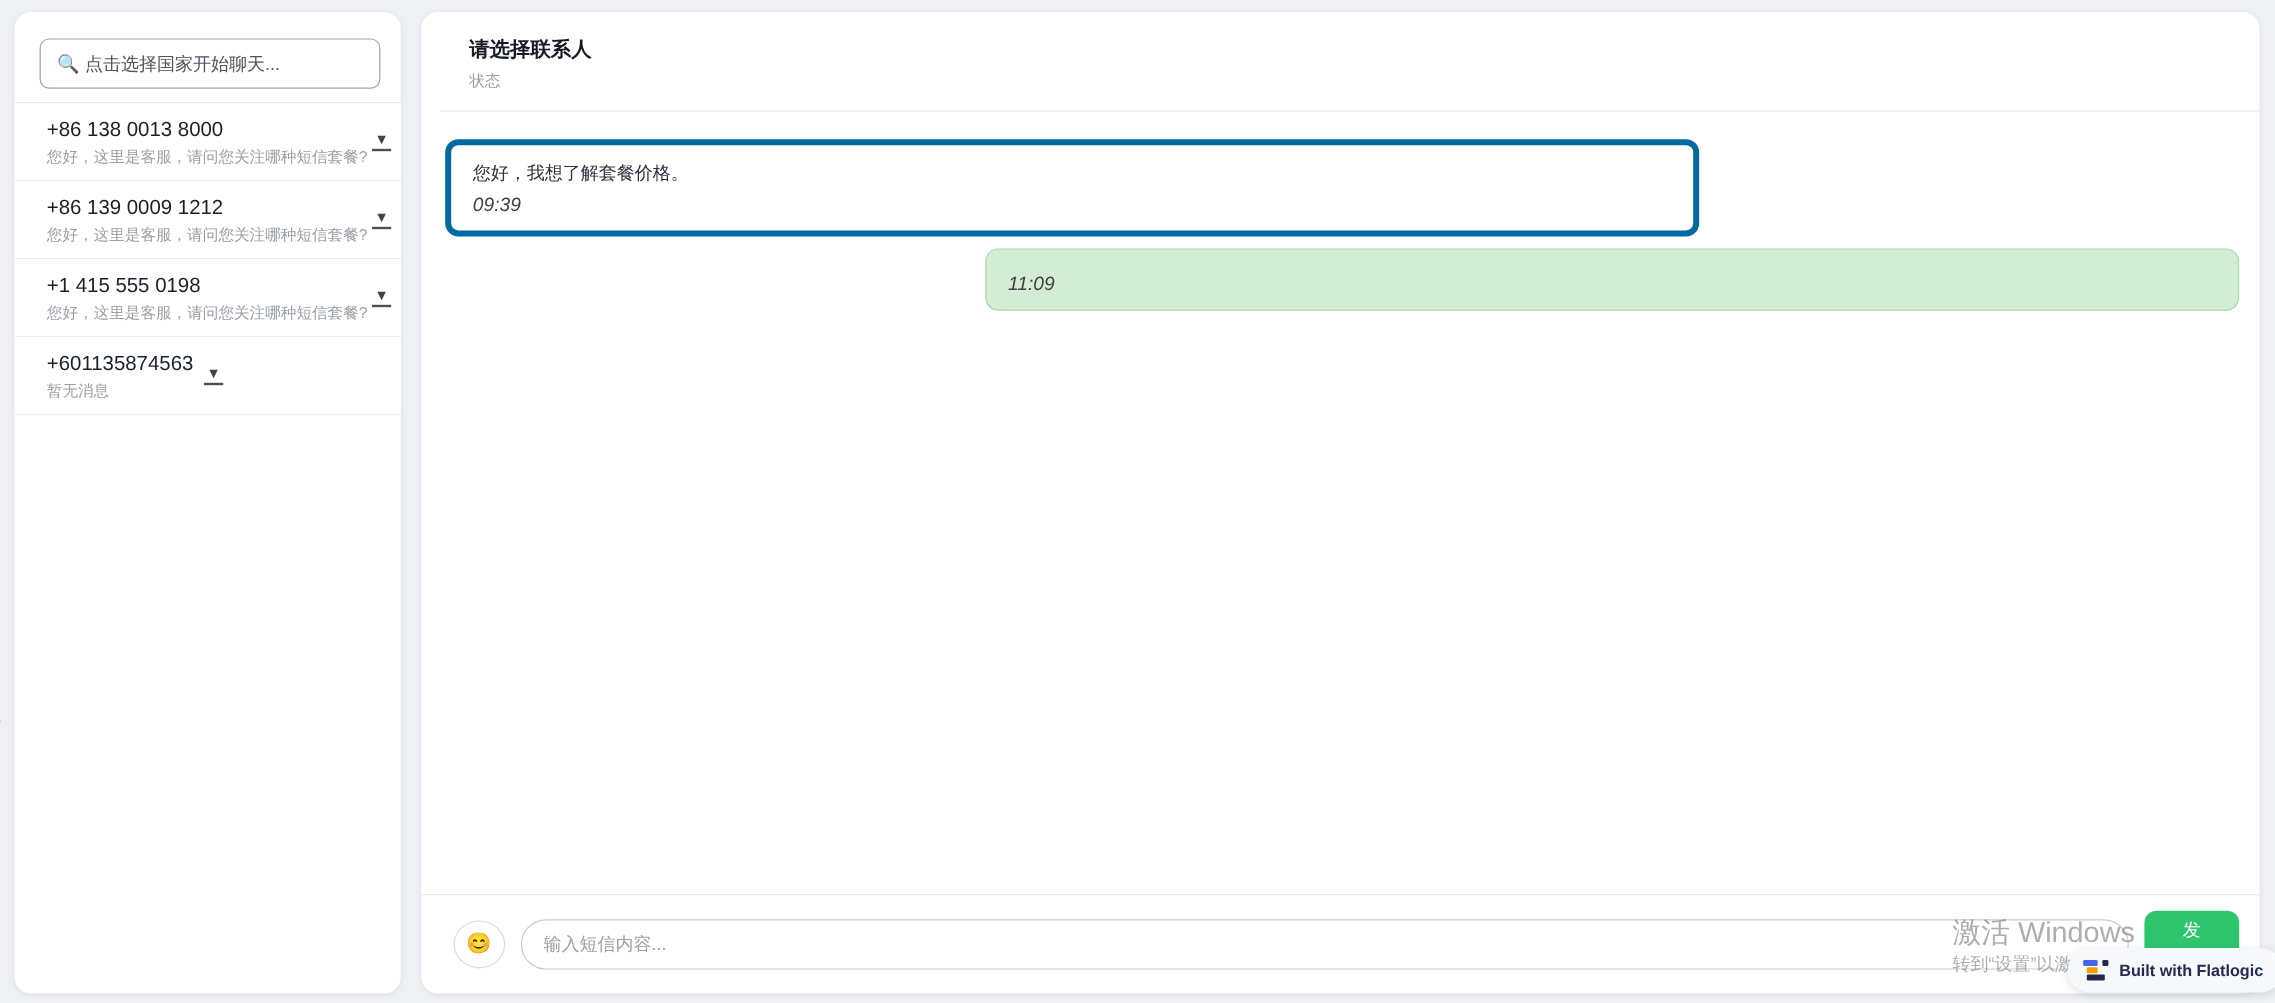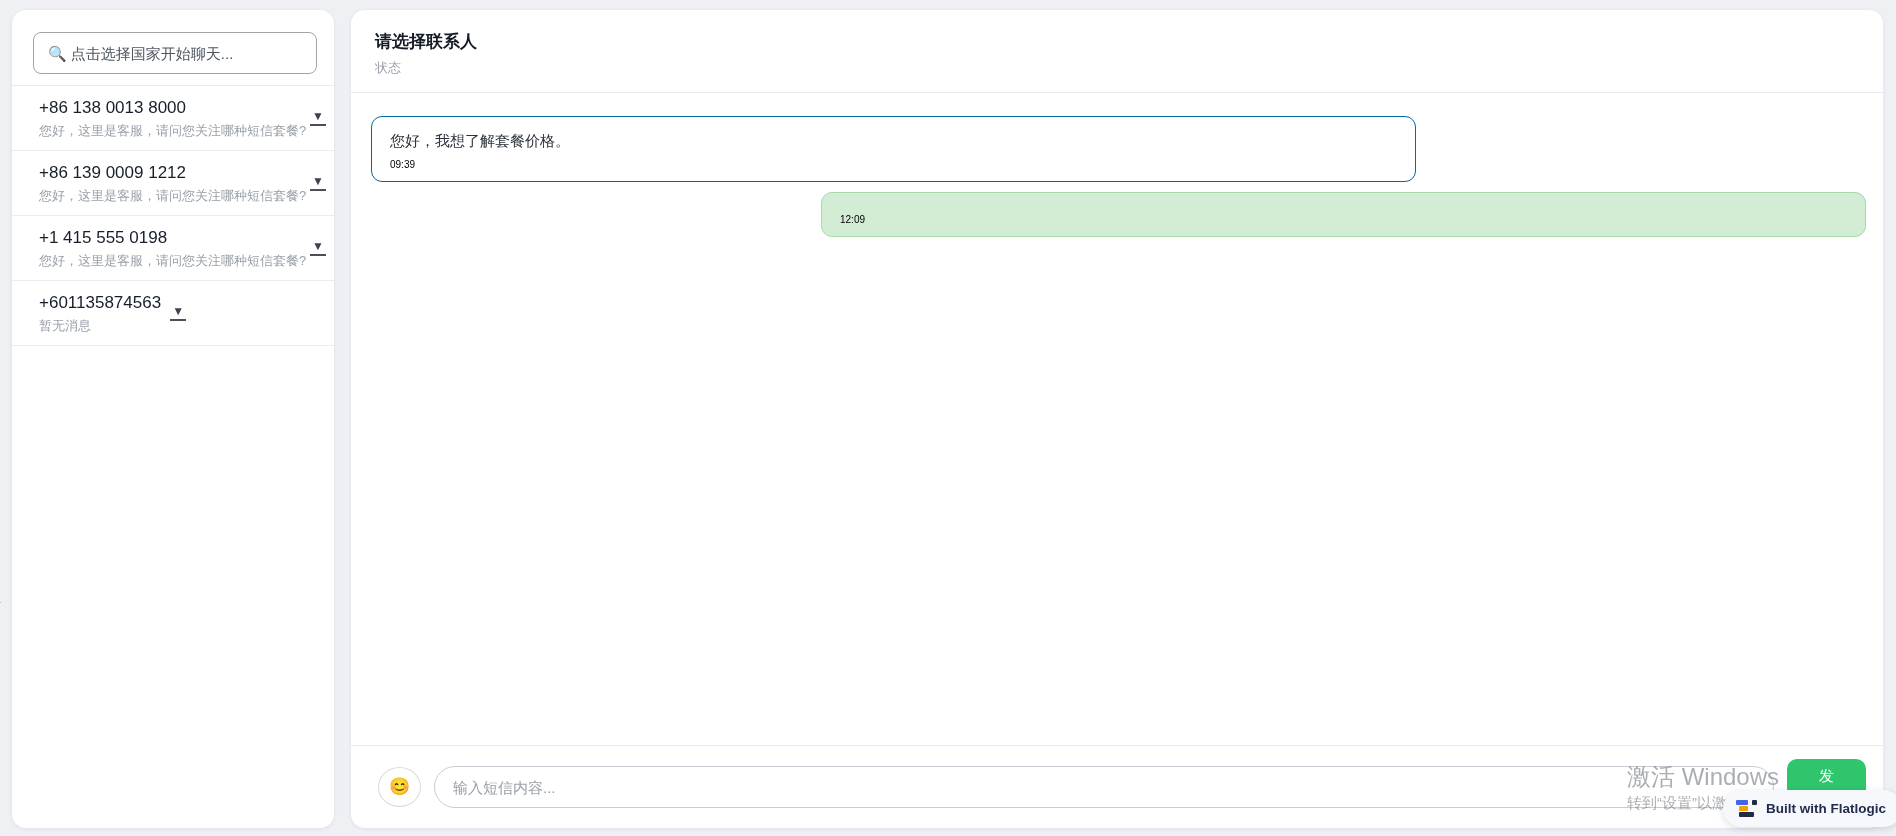--- a/index.html
+++ b/index.html
@@ -36,30 +36,30 @@
     flex:0 0 auto; font-size:12px; color:#3d424d; line-height:1;
     border-bottom:2px solid #4a4f58; padding:0 2px 2px 2px; cursor:pointer;
   }
 
   
   .chat {
     position:absolute; left:351px; top:10px; width:1532px; height:818px;
     background:#ffffff; border-radius:14px;
     box-shadow:0 1px 4px rgba(25,35,55,.07);
   }
-  .chat-header { position:absolute; left:0; right:0; top:0; height:83px; padding:20px 24px 0 24px; border-bottom:1px solid #e8eaee; }
+  .chat-header { position:absolute; left:16px; right:0; top:0; height:83px; padding:20px 24px 0 24px; border-bottom:1px solid #e8eaee; }
   .chat-title { font-size:17px; font-weight:700; color:#141b26; }
   .chat-subtitle { font-size:13px; color:#9aa0a8; margin-top:6px; }
 
   .messages { position:absolute; left:0; right:0; top:83px; bottom:83px; padding:23px 17px 0 20px; overflow:hidden; }
   .bubble { width:1045px; border-radius:11px; padding:13px 18px 11px 18px; }
-  .bubble.incoming { background:#ffffff; border:1px solid #0369a1; }
+  .bubble.incoming { background:#ffffff; border:5px solid #0369a1; }
   .bubble.outgoing { border:1px solid #a7d9ab; margin-left:auto; margin-top:10px; }
   .bubble-text { font-size:15px; color:#2b313b; line-height:21px; }
-  .bubble-time { font-size:10px; color:#000000; margin-top:8px; }
+  .bubble-time { font-size:16px; color:#404040; margin-top:8px;font-style:italic; }
 
   .composer {
     position:absolute; left:0; right:0; bottom:0; height:83px;
     border-top:1px solid #e8eaee;
     display:flex; align-items:center; gap:13px;
     padding:0 17px 0 27px;
   }
   .emoji-btn {
     flex:0 0 auto; width:43px; height:40px; background:#fff;
     border:1px solid #d8dbe0; border-radius:50%;
@@ -150,21 +150,21 @@
       <div class="chat-title">请选择联系人</div>
       <div class="chat-subtitle">状态</div>
     </header>
 
     <div class="messages">
       <div class="bubble incoming">
         <div class="bubble-text">您好，我想了解套餐价格。</div>
         <div class="bubble-time">09:39</div>
       </div>
       <div class="bubble outgoing" style="background:#d3ecd4;">
-        <div class="bubble-time">12:09</div>
+        <div class="bubble-time">11:09</div>
       </div>
     </div>
 
     <footer class="composer">
       <button class="emoji-btn">😊</button>
       <input class="msg-input" type="text" placeholder="输入短信内容..." style="">
       <button class="send-btn" style="background:#2fc56d;">
         <span>发送</span>
       </button>
     </footer>

